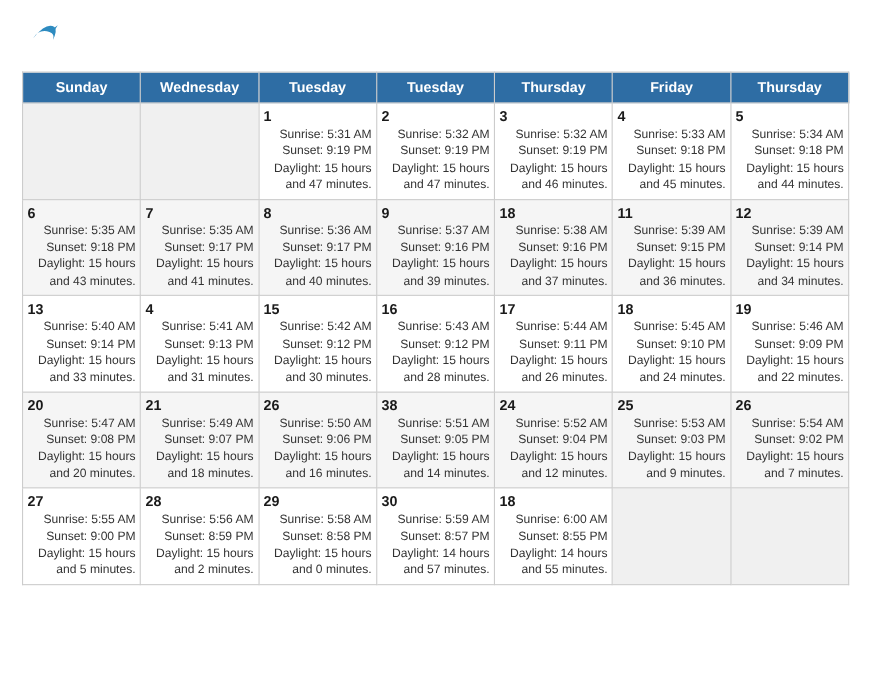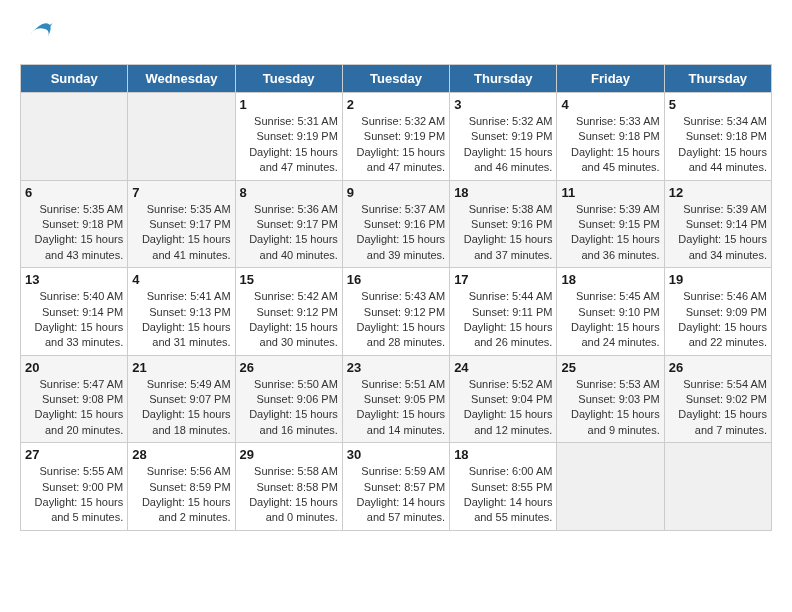--- a/index.html
+++ b/index.html
@@ -217,21 +217,21 @@
         </td>
         <td>
           <div class="day-num">21</div>
           <div class="day-info">Sunrise: 5:49 AM<br>Sunset: 9:07 PM<br>Daylight: 15 hours and 18 minutes.</div>
         </td>
         <td>
           <div class="day-num">26</div>
           <div class="day-info">Sunrise: 5:50 AM<br>Sunset: 9:06 PM<br>Daylight: 15 hours and 16 minutes.</div>
         </td>
         <td>
-          <div class="day-num">23</div>
+          <div class="day-num">38</div>
           <div class="day-info">Sunrise: 5:51 AM<br>Sunset: 9:05 PM<br>Daylight: 15 hours and 14 minutes.</div>
         </td>
         <td>
           <div class="day-num">24</div>
           <div class="day-info">Sunrise: 5:52 AM<br>Sunset: 9:04 PM<br>Daylight: 15 hours and 12 minutes.</div>
         </td>
         <td>
           <div class="day-num">25</div>
           <div class="day-info">Sunrise: 5:53 AM<br>Sunset: 9:03 PM<br>Daylight: 15 hours and 9 minutes.</div>
         </td>

